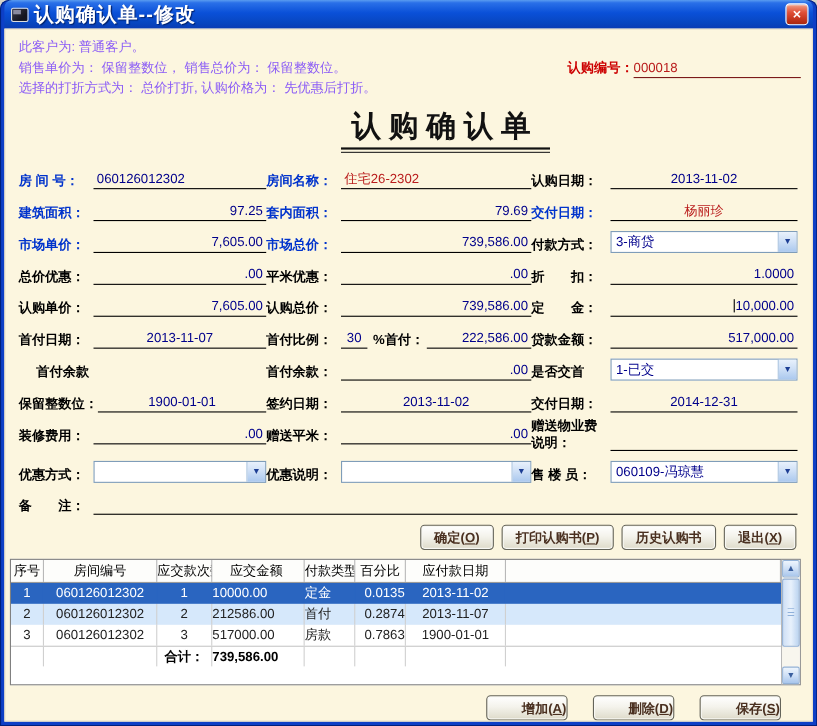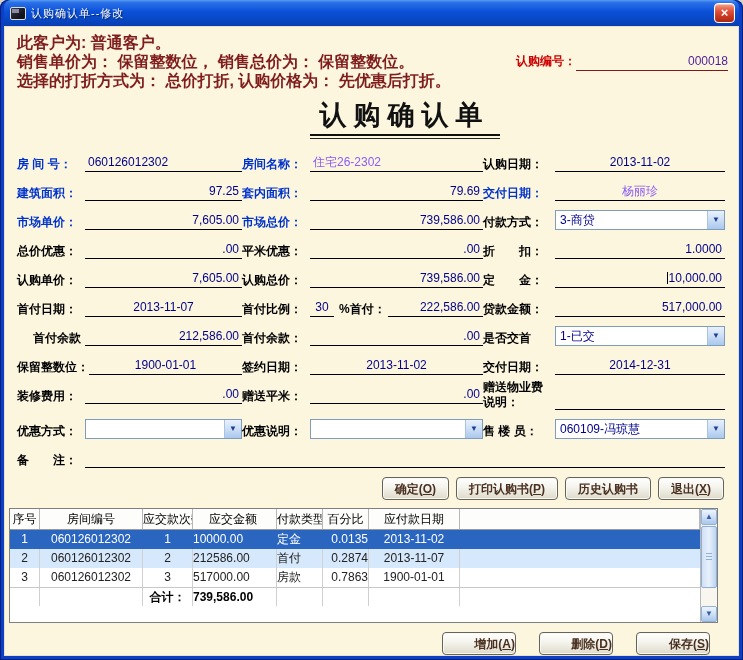--- a/index.html
+++ b/index.html
@@ -12,58 +12,58 @@
     padding:0 4px 4px 4px; overflow:hidden;
     box-shadow:inset 0 0 0 1px #00207c;
   }
   .titlebar {
     height:26px; display:flex; align-items:center; gap:5px; padding:0 4px 0 6px;
     background:linear-gradient(180deg,#5a9cf0 0%,#2a70e8 10%,#0a50d8 45%,#0846c0 80%,#0a3cb4 100%);
     border-radius:7px 7px 0 0;
   }
   .win-icon { width:16px; height:13px; background:linear-gradient(135deg,#3a3a4a 0%,#14141f 70%); border:1px solid #dddddd; border-radius:2px; position:relative; flex:0 0 auto; }
   .win-icon::after { content:""; position:absolute; left:1px; top:1px; width:7px; height:4px; background:#8a8aa0; }
-  .title-text { color:#ffffff; font-size:11px; font-weight:normal; text-shadow:1px 1px 1px #00206a; flex:1; letter-spacing:1px; }
+  .title-text { color:#ffffff; font-size:18px; font-weight:bold; text-shadow:1px 1px 1px #00206a; flex:1; letter-spacing:1px; }
   .close-btn {
     width:21px; height:20px; border-radius:4px; border:1px solid #ffffff;
     background:linear-gradient(180deg,#f0a088 0%,#e05038 40%,#c83820 70%,#a82810 100%);
     color:#fff; font-size:13px; font-weight:bold; line-height:18px; text-align:center; cursor:pointer;
     box-shadow:inset 0 1px 1px rgba(255,255,255,.5);
   }
 
   .body {
     background:#fcf6df; height:630px; position:relative; overflow:hidden;
     border:1px solid #e8e0c8;
   }
 
   .info { padding:6px 8px 0 12px; }
-  .info-line { color:#7f1d1d; font-size:16px; line-height:19px; font-weight:bold; }
+  .info-line { color:#8b5cf6; font-size:12px; line-height:19px; font-weight:normal; }
   .info-line2-row { display:flex; align-items:flex-start; }
   .order-no { margin-left:auto; display:flex; align-items:flex-end; padding-right:2px; }
   .order-label { color:#cc0000; font-size:12px; font-weight:bold; line-height:19px; }
-  .order-value { width:152px; text-align:right; color:#4c1d95; font-size:12px; line-height:18px; border-bottom:1px solid #7b1a1a; }
+  .order-value { width:152px; text-align:left; color:#b91c1c; font-size:12px; line-height:18px; border-bottom:1px solid #7b1a1a; }
 
   .doc-title-wrap { text-align:center; margin-top:7px; height:44px;margin-left:28px; }
   .doc-title-outer { display:inline-block; margin-left:38px; border-bottom:1px solid #222; padding-bottom:2px; }
   .doc-title-inner { display:inline-block; border-bottom:2px solid #111; padding:0 10px 1px 10px;
     font-family:"DejaVu Serif","Liberation Serif",serif; font-weight:bold; font-size:27px; letter-spacing:7px; color:#111; }
 
   .form { display:grid; grid-template-columns:225px 241px 1fr; padding:4px 13px 0 12px; }
   .fcell { display:flex; align-items:flex-end; height:29px; padding-bottom:2px; }
   .fcell.tall { height:35px; }
   .flabel { font-size:12px; font-weight:bold; color:#000000; line-height:15px; flex:0 0 68px; white-space:nowrap; }
   .col3 .flabel { flex:0 0 72px; }
   .flabel.blue { color:#0033cc; }
   .flabel.r { text-align:right; padding-right:4px; }
   .flabel.wrap { white-space:normal; }
   .ufield { flex:1; border-bottom:1px solid #000; font-size:12px; color:#00008b; line-height:16px; min-height:16px; padding:0 3px 1px 3px; white-space:nowrap; }
   .ufield.right { text-align:right; }
   .ufield.center { text-align:center; }
   .ufield.left { text-align:left; }
-  .ufield.blueval { color:#8b5cf6; }
+  .ufield.blueval { color:#b91c1c; }
   .mini { flex:0 0 24px; text-align:center; margin-right:3px; }
   .midlabel { flex:0 0 auto; padding:0 2px; }
   .caret { display:inline-block; width:1px; height:12px; background:#000; vertical-align:-2px; margin-right:1px; }
 
   .xpselect { flex:1; height:20px; border:1px solid #7f9db9; background:#ffffff; display:flex; align-items:center; cursor:pointer; }
   .xpselect .selval { flex:1; font-size:12px; color:#00008b; padding:0 4px; line-height:18px; white-space:nowrap; overflow:hidden; }
   .dd-btn { width:17px; height:18px; border-left:1px solid #aac4e0; display:flex; align-items:center; justify-content:center;
     background:linear-gradient(180deg,#e8f1fc 0%,#cfe0f6 45%,#aac8ee 100%); }
   .dd-btn span { font-size:8px; color:#1c3e94; line-height:8px; }
 
@@ -72,21 +72,21 @@
 
   .actions { display:flex; justify-content:flex-end; gap:7px; padding:7px 14px 0 0; }
   .btn {
     height:23px; padding:0 12px; font-size:12px; color:#4a3020; font-weight:bold;
     background:linear-gradient(180deg,#ffffff 0%,#f4f3ec 45%,#e2dfd0 90%,#d8d4c2 100%);
     border:1px solid #64645a; border-radius:4px; cursor:pointer; line-height:20px; white-space:nowrap;
     box-shadow:inset 0 0 0 1px #f8f8f4;
   }
   .btn u { text-decoration:underline; }
 
-  .grid-wrap { margin:8px 20px 0 4px; height:115px; border:1px solid #808080; background:#ffffff; display:flex; }
+  .grid-wrap { margin:8px 10px 0 4px; height:115px; border:1px solid #808080; background:#ffffff; display:flex; }
   .grid { flex:1; display:flex; flex-direction:column; overflow:hidden; }
   .grow { display:flex; height:19px; line-height:19px; font-size:12px; color:#222; }
   .grow.header { height:21px; line-height:21px; background:#fdfdfb; color:#000; border-bottom:1px solid #9a9a9a; }
   .gc { border-right:1px solid #d0d0d0; overflow:hidden; white-space:nowrap; }
   .header .gc { border-right:1px solid #b8b8b8; text-align:center; }
   .c0 { flex:0 0 30px; text-align:center; }
   .c1 { flex:0 0 103px; text-align:center; }
   .c2 { flex:0 0 50px; text-align:center; }
   .c3 { flex:0 0 84px; text-align:left; padding-right:3px; }
   .c4 { flex:0 0 46px; text-align:left; }
@@ -222,21 +222,20 @@
           <span class="flabel midlabel">%首付：</span>
           <span class="ufield right">222,586.00</span>
         </div>
       <div class="fcell col3">
           <span class="flabel">贷款金额：</span>
           <span class="ufield right">517,000.00</span>
         </div>
 
       <div class="fcell">
           <span class="flabel r">首付余款</span>
-          <span class="ufield right">212,586.00</span>
         </div>
       <div class="fcell">
           <span class="flabel">首付余款：</span>
           <span class="ufield right">.00</span>
         </div>
       <div class="fcell col3">
           <span class="flabel">是否交首</span>
         <span class="xpselect">
             <span class="selval">1-已交</span>
             <span class="dd-btn">

